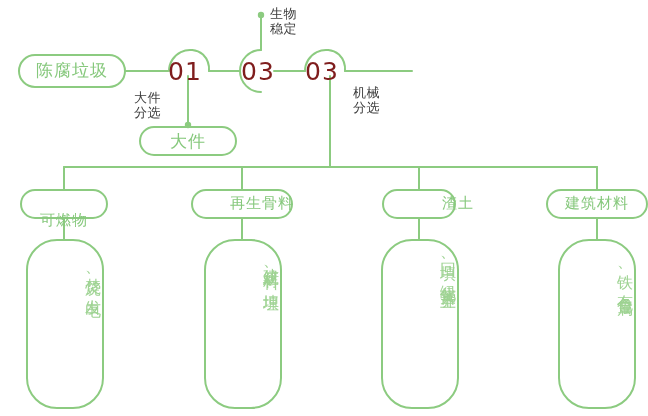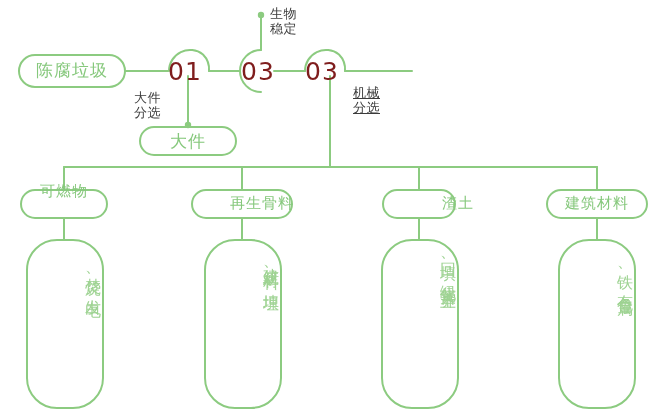--- a/index.html
+++ b/index.html
@@ -81,26 +81,26 @@
   <div class="pill-t big" style="left:19px;top:63px;width:106px;">陈腐垃圾</div>
 
   <div class="num" style="left:168px;top:59px;">01</div>
   <div class="num" style="left:241px;top:59px;">03</div>
   <div class="num" style="left:305px;top:59px;">03</div>
 
   <div class="lbl" style="left:134px;top:90px;">大件
 分选</div>
   <div class="lbl" style="left:270px;top:6px;">生物
 稳定</div>
-  <div class="lbl" style="left:353px;top:85px;text-decoration:underline;">机械
+  <div class="lbl" style="left:353px;top:85px;">机械
 分选</div>
 
   <div class="pill-t big" style="left:140px;top:134px;width:96px;">大件</div>
 
-  <div class="pill-t" style="left:21px;top:184px;width:86px;">可燃物</div>
+  <div class="pill-t" style="left:21px;top:213px;width:86px;">可燃物</div>
   <div class="pill-t" style="left:192px;top:196px;width:100px;padding-left:20px;">再生骨料</div>
   <div class="pill-t" style="left:383px;top:196px;width:72px;margin-left:39px;">渣土</div>
   <div class="pill-t" style="left:547px;top:196px;width:100px;">建筑材料</div>
 
   <div class="vtext" style="left:27px;top:265px;width:76px;height:130px;">焚烧、发电</div>
   <div class="vtext" style="left:205px;top:255px;width:76px;height:150px;">建筑材料、填埋</div>
   <div class="vtext" style="left:382px;top:250px;width:76px;height:155px;">回填、绿化营养土</div>
   <div class="vtext" style="left:559px;top:262px;width:76px;height:140px;">铁、有色金属</div>
 
 </div>

